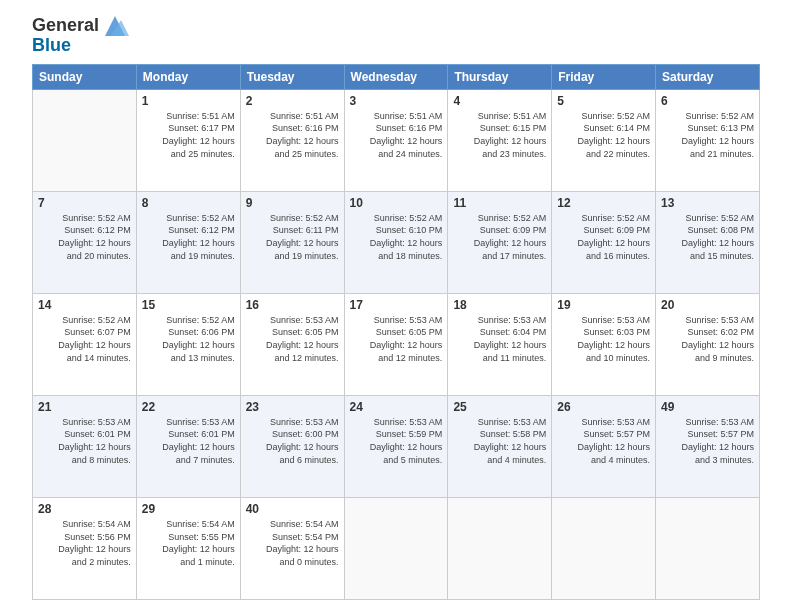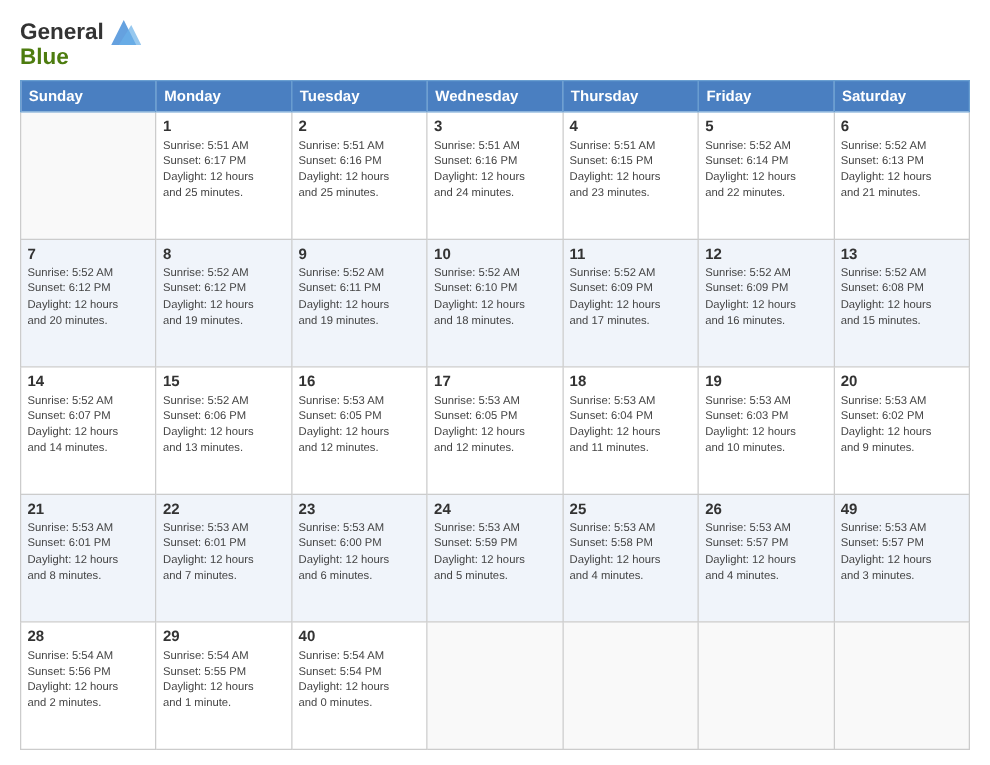--- a/index.html
+++ b/index.html
@@ -6,21 +6,21 @@
     body {
       font-family: Arial, sans-serif;
       background: #fff;
       width: 792px;
       height: 612px;
       overflow: hidden;
     }
     .page {
       width: 792px;
       height: 612px;
-      padding: 12px 16px;
+      padding: 12px 32px;
       display: flex;
       flex-direction: column;
     }
     .header {
       display: flex;
       justify-content: space-between;
       align-items: flex-start;
       margin-bottom: 8px;
     }
     .logo {
@@ -81,20 +81,21 @@
       font-size: 12px;
       font-weight: bold;
       color: #333;
       display: block;
       margin-bottom: 2px;
     }
     .day-info {
       font-size: 9px;
       color: #444;
       line-height: 1.4;
+      text-align: right;
     }
     .row-bg-odd td {
       background: #fff;
     }
     .row-bg-even td {
       background: #f0f4fa;
     }
   </style>
 </head>
 <body>
@@ -103,21 +104,21 @@
   <div class="header">
     <div class="logo">
       <div style="display:flex;flex-direction:column;align-items:flex-start;">
         <div style="display:flex;align-items:center;">
           <span class="logo-text">General</span>
           <svg class="logo-icon" viewBox="0 0 28 28" xmlns="http://www.w3.org/2000/svg">
             <polygon points="4,24 14,4 24,24" fill="#4a90d9" opacity="0.85"></polygon>
             <polygon points="10,24 20,8 28,24" fill="#6ab0e8" opacity="0.7"></polygon>
           </svg>
         </div>
-        <span class="logo-text" style="color:#4d7c0f;margin-top:-4px;">Blue</span>
+        <span class="logo-text" style="color:#0369a1;margin-top:-4px;">Blue</span>
       </div>
     </div>
     <div class="title-block">
       <div class="month-title"></div>
       <div class="subtitle"></div>
     </div>
   </div>
 
   <table class="calendar">
     <thead>

